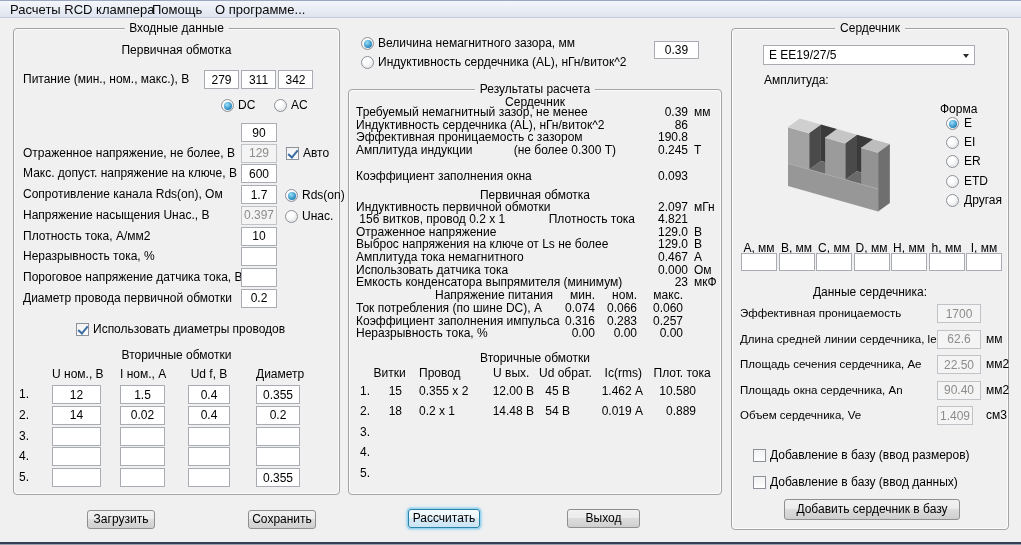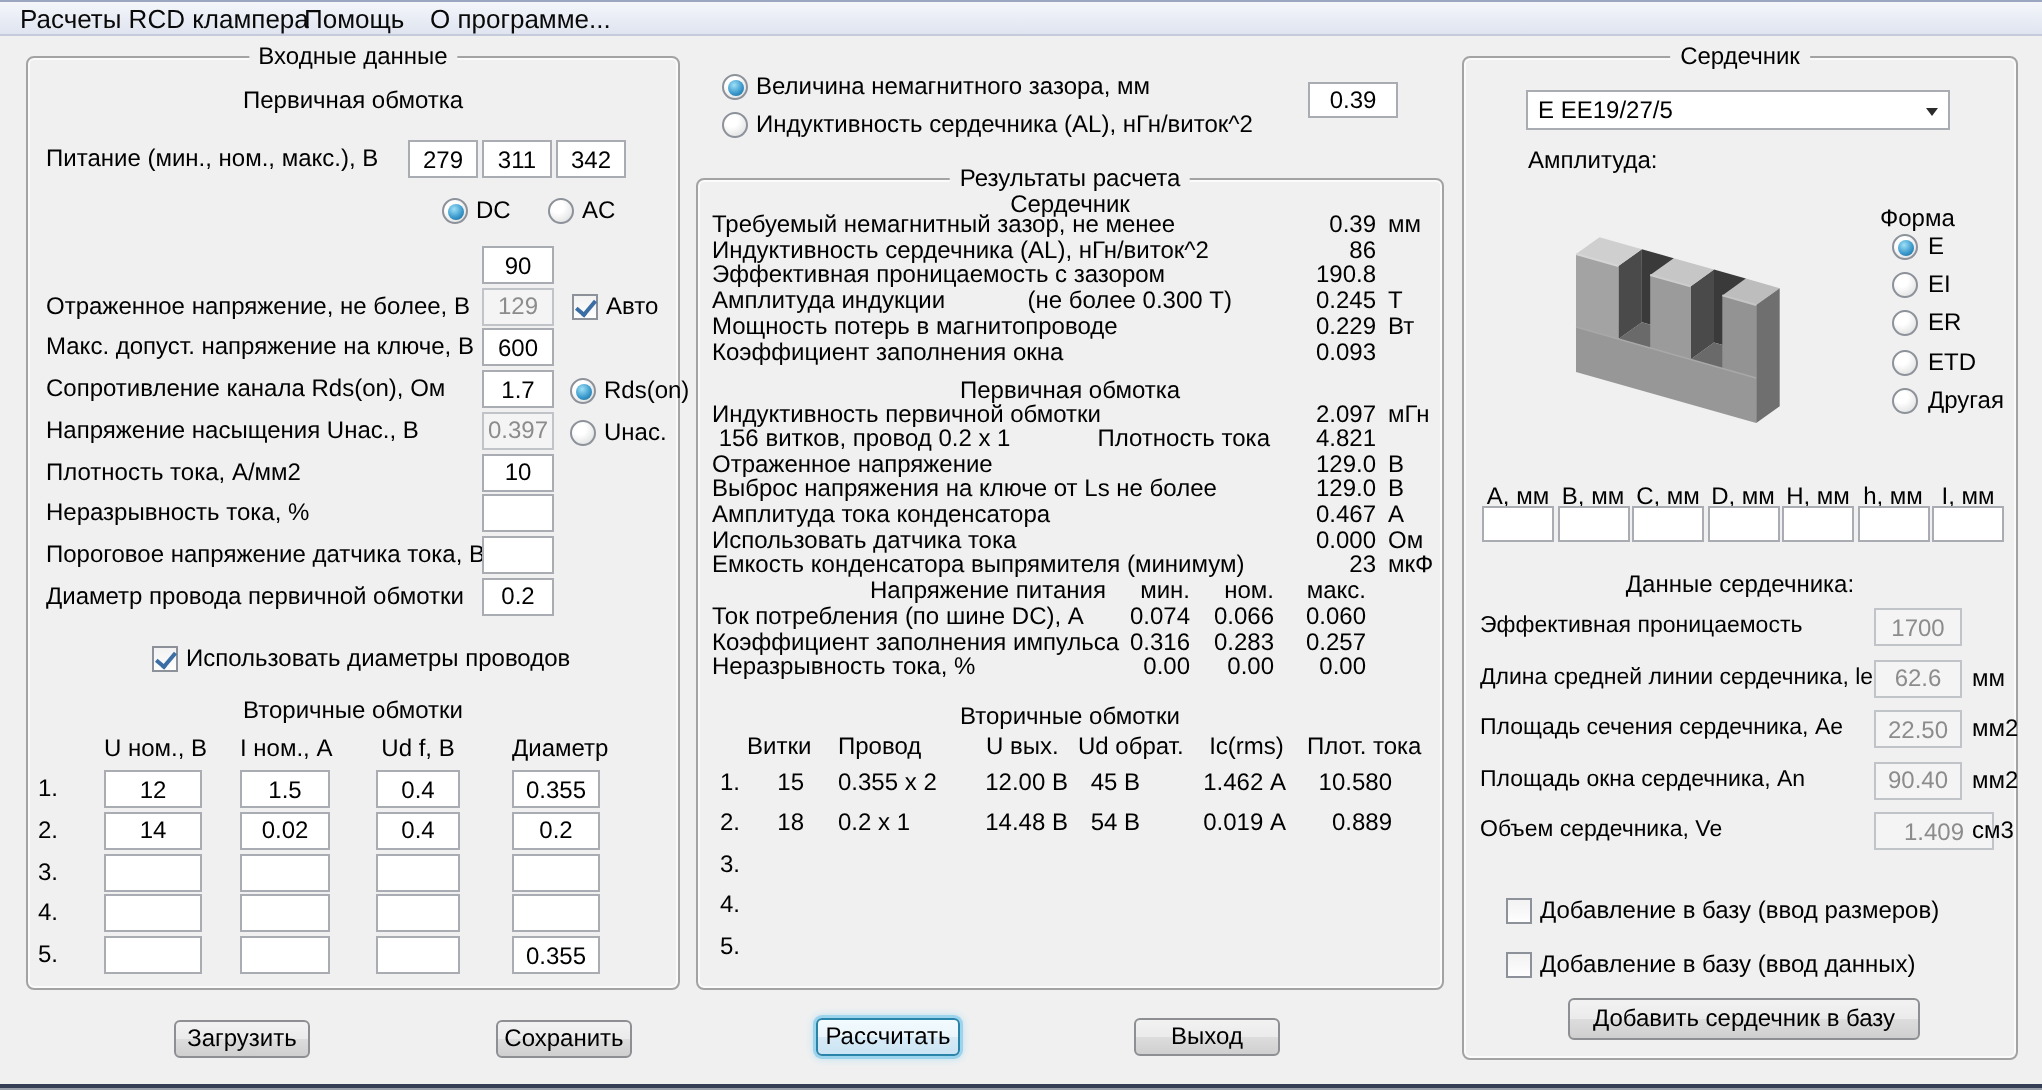--- a/index.html
+++ b/index.html
@@ -188,25 +188,20 @@
     <span class="rl">Эффективная проницаемость с зазором</span>
     <span class="rv">190.8</span>
     <span class="ru"></span>
   </div>
   <div class="rrow" style="top:54.1px">
     <span class="rl">Амплитуда индукции</span>
     <span class="rm" style="right:105px">(не более 0.300 Т)</span>
     <span class="rv">0.245</span>
     <span class="ru">Т</span>
   </div>
-  <div class="rrow" style="top:66.8px">
-    <span class="rl">Мощность потерь в магнитопроводе</span>
-    <span class="rv">0.229</span>
-    <span class="ru">Вт</span>
-  </div>
   <div class="rrow" style="top:79.5px">
     <span class="rl">Коэффициент заполнения окна</span>
     <span class="rv">0.093</span>
     <span class="ru"></span>
   </div>
   <div class="ctr lbl" style="left:0;top:98px;width:100%;height:12px">Первичная обмотка</div>
   <div class="rrow" style="top:110.5px">
     <span class="rl">Индуктивность первичной обмотки</span>
     <span class="rv">2.097</span>
     <span class="ru">мГн</span>
@@ -221,21 +216,21 @@
     <span class="rl">Отраженное напряжение</span>
     <span class="rv">129.0</span>
     <span class="ru">В</span>
   </div>
   <div class="rrow" style="top:148.3px">
     <span class="rl">Выброс напряжения на ключе от Ls не более</span>
     <span class="rv">129.0</span>
     <span class="ru">В</span>
   </div>
   <div class="rrow" style="top:160.9px">
-    <span class="rl">Амплитуда тока конденсатора</span>
+    <span class="rl">Амплитуда тока немагнитного</span>
     <span class="rv">0.467</span>
     <span class="ru">А</span>
   </div>
   <div class="rrow" style="top:173.5px">
     <span class="rl">Использовать датчика тока</span>
     <span class="rv">0.000</span>
     <span class="ru">Ом</span>
   </div>
   <div class="rrow" style="top:186.1px">
     <span class="rl">Емкость конденсатора выпрямителя (минимум)</span>
@@ -380,21 +375,21 @@
   <div class="lbl row19 fs115" style="left:8px;top:300.5px">Длина средней линии сердечника, le</div>
   <input class="tb dis" style="left: 205px; top: 300.5px; width: 44px;" value="62.6">
   <span class="lbl row19" style="position:absolute;left:254px;top:300.5px">мм</span>
   <div class="lbl row19 fs115" style="left:8px;top:326.0px">Площадь сечения сердечника, Ae</div>
   <input class="tb dis" style="left: 205px; top: 326px; width: 44px;" value="22.50">
   <span class="lbl row19" style="position:absolute;left:254px;top:326.0px">мм2</span>
   <div class="lbl row19 fs115" style="left:8px;top:351.5px">Площадь окна сердечника, An</div>
   <input class="tb dis" style="left: 205px; top: 351.5px; width: 44px;" value="90.40">
   <span class="lbl row19" style="position:absolute;left:254px;top:351.5px">мм2</span>
   <div class="lbl row19 fs115" style="left:8px;top:377.0px">Объем сердечника, Ve</div>
-  <input class="tb dis" style="left: 205px; top: 377px; width: 60px;" value="1.409">
+  <input class="tb dis" style="left: 205px; top: 377px; width: 36px;" value="1.409">
   <span class="lbl row19" style="position:absolute;left:254px;top:377.0px">см3</span>
   <span class="cb" style="left:21px;top:420px"></span>
   <span class="lbl row13" style="left:38px;top:420px">Добавление в базу (ввод размеров)</span>
   <span class="cb" style="left:21px;top:446.5px"></span>
   <span class="lbl row13" style="left:38px;top:446.5px">Добавление в базу (ввод данных)</span>
   <button class="btn" style="left:52px;top:470px;width:176px;height:21px">Добавить сердечник в базу</button>
 </div>
 <div class="winbottom"></div>
 </div>
 

